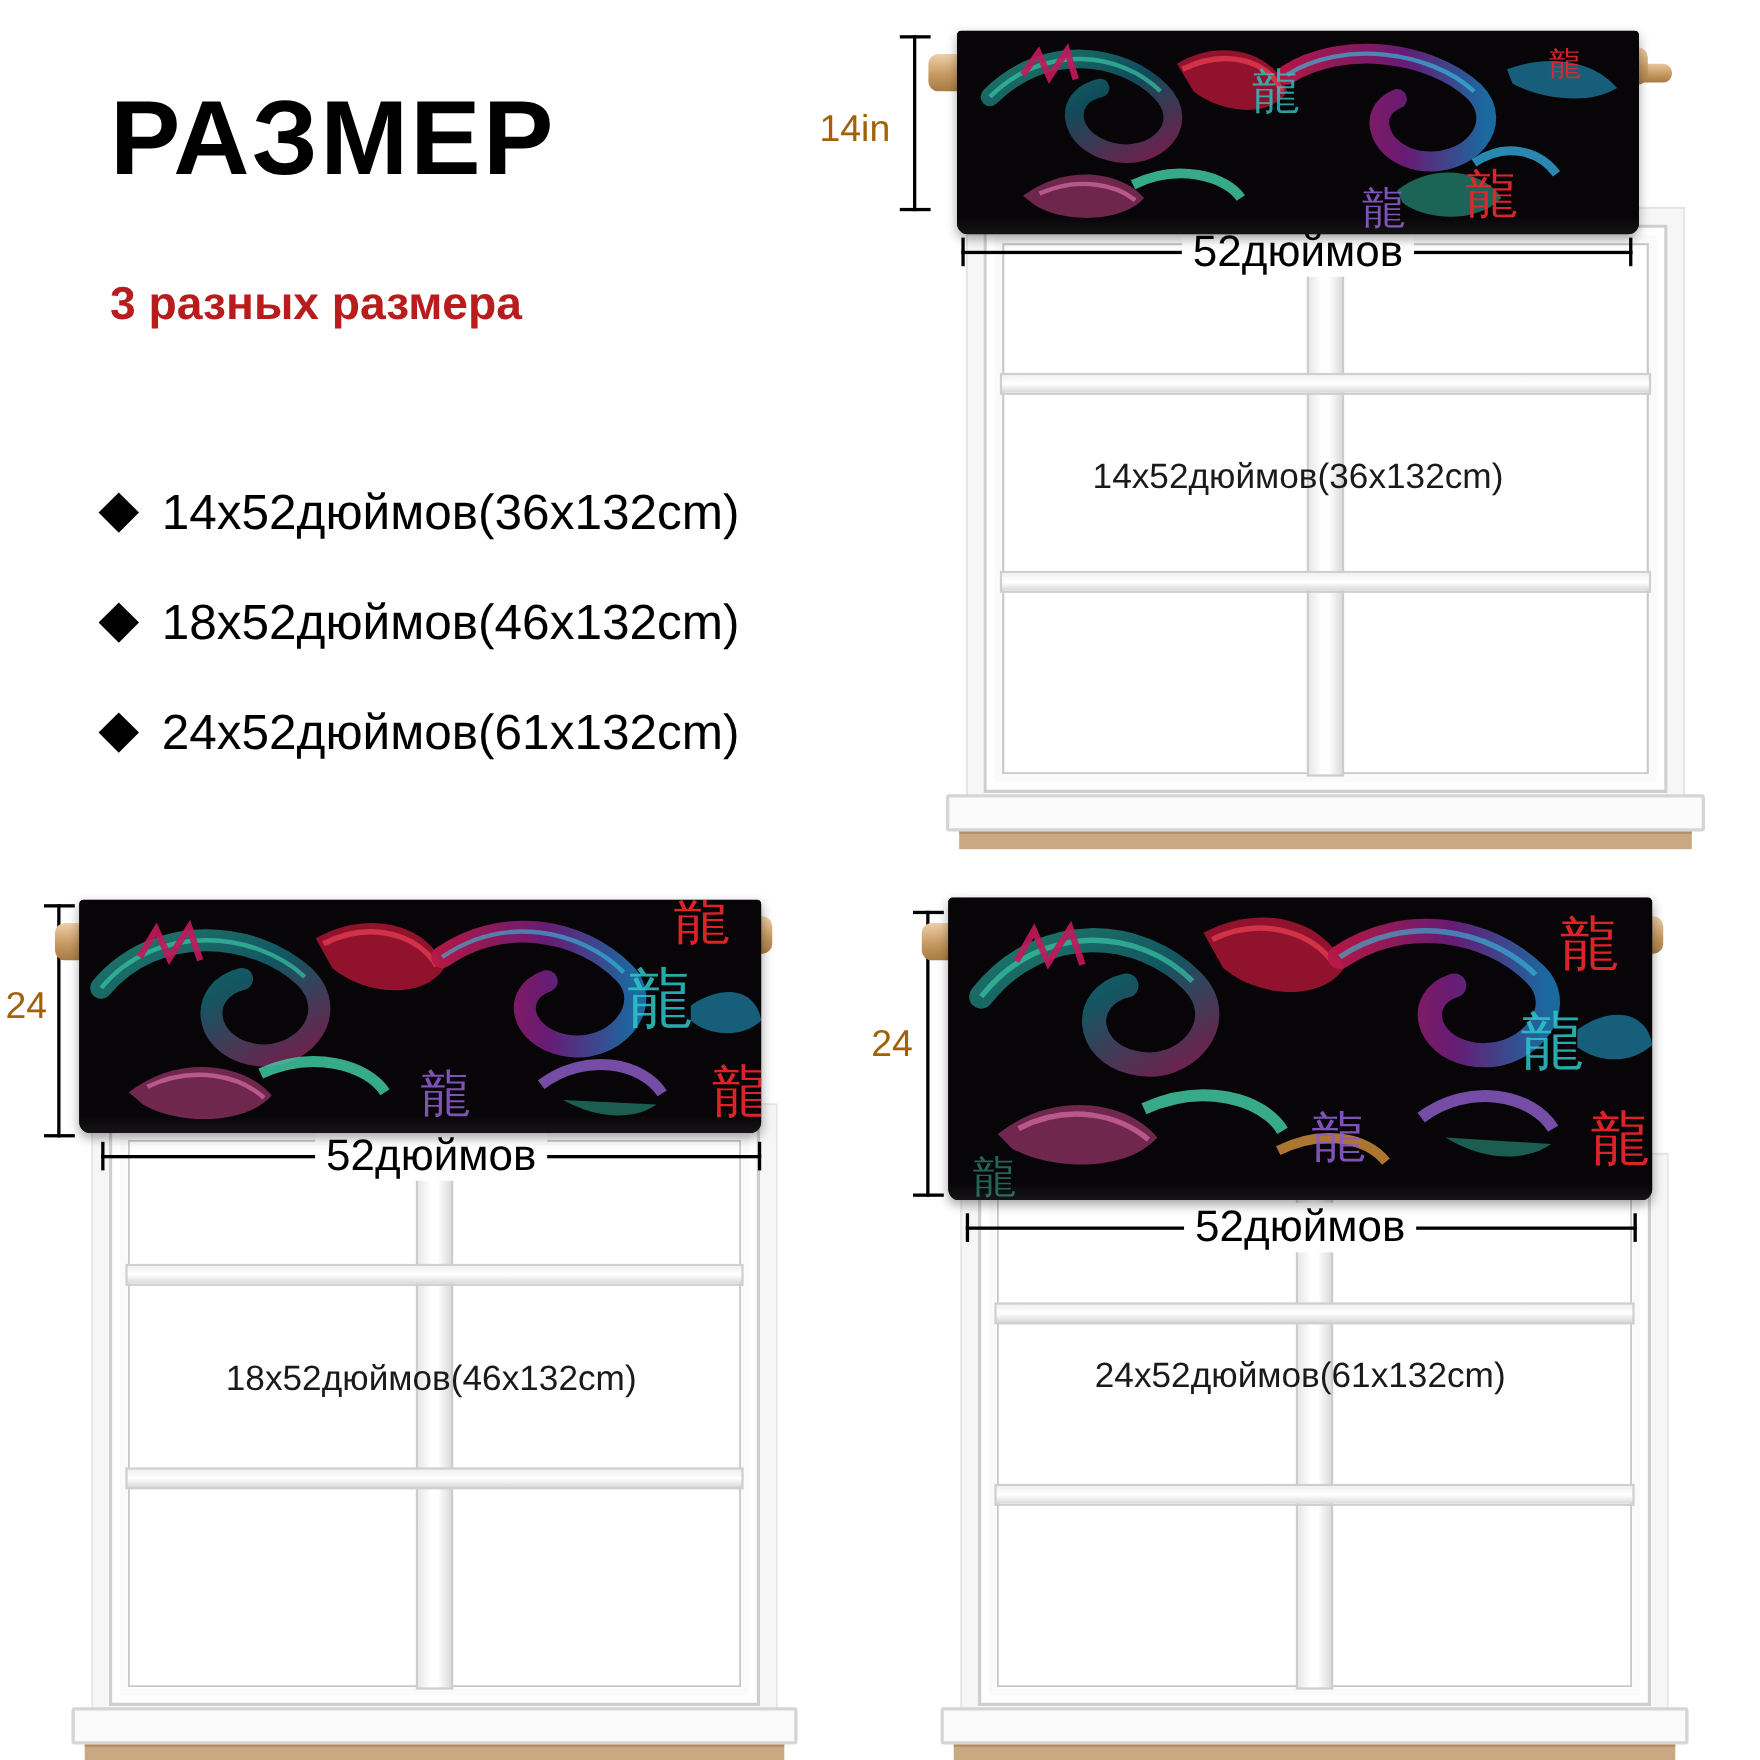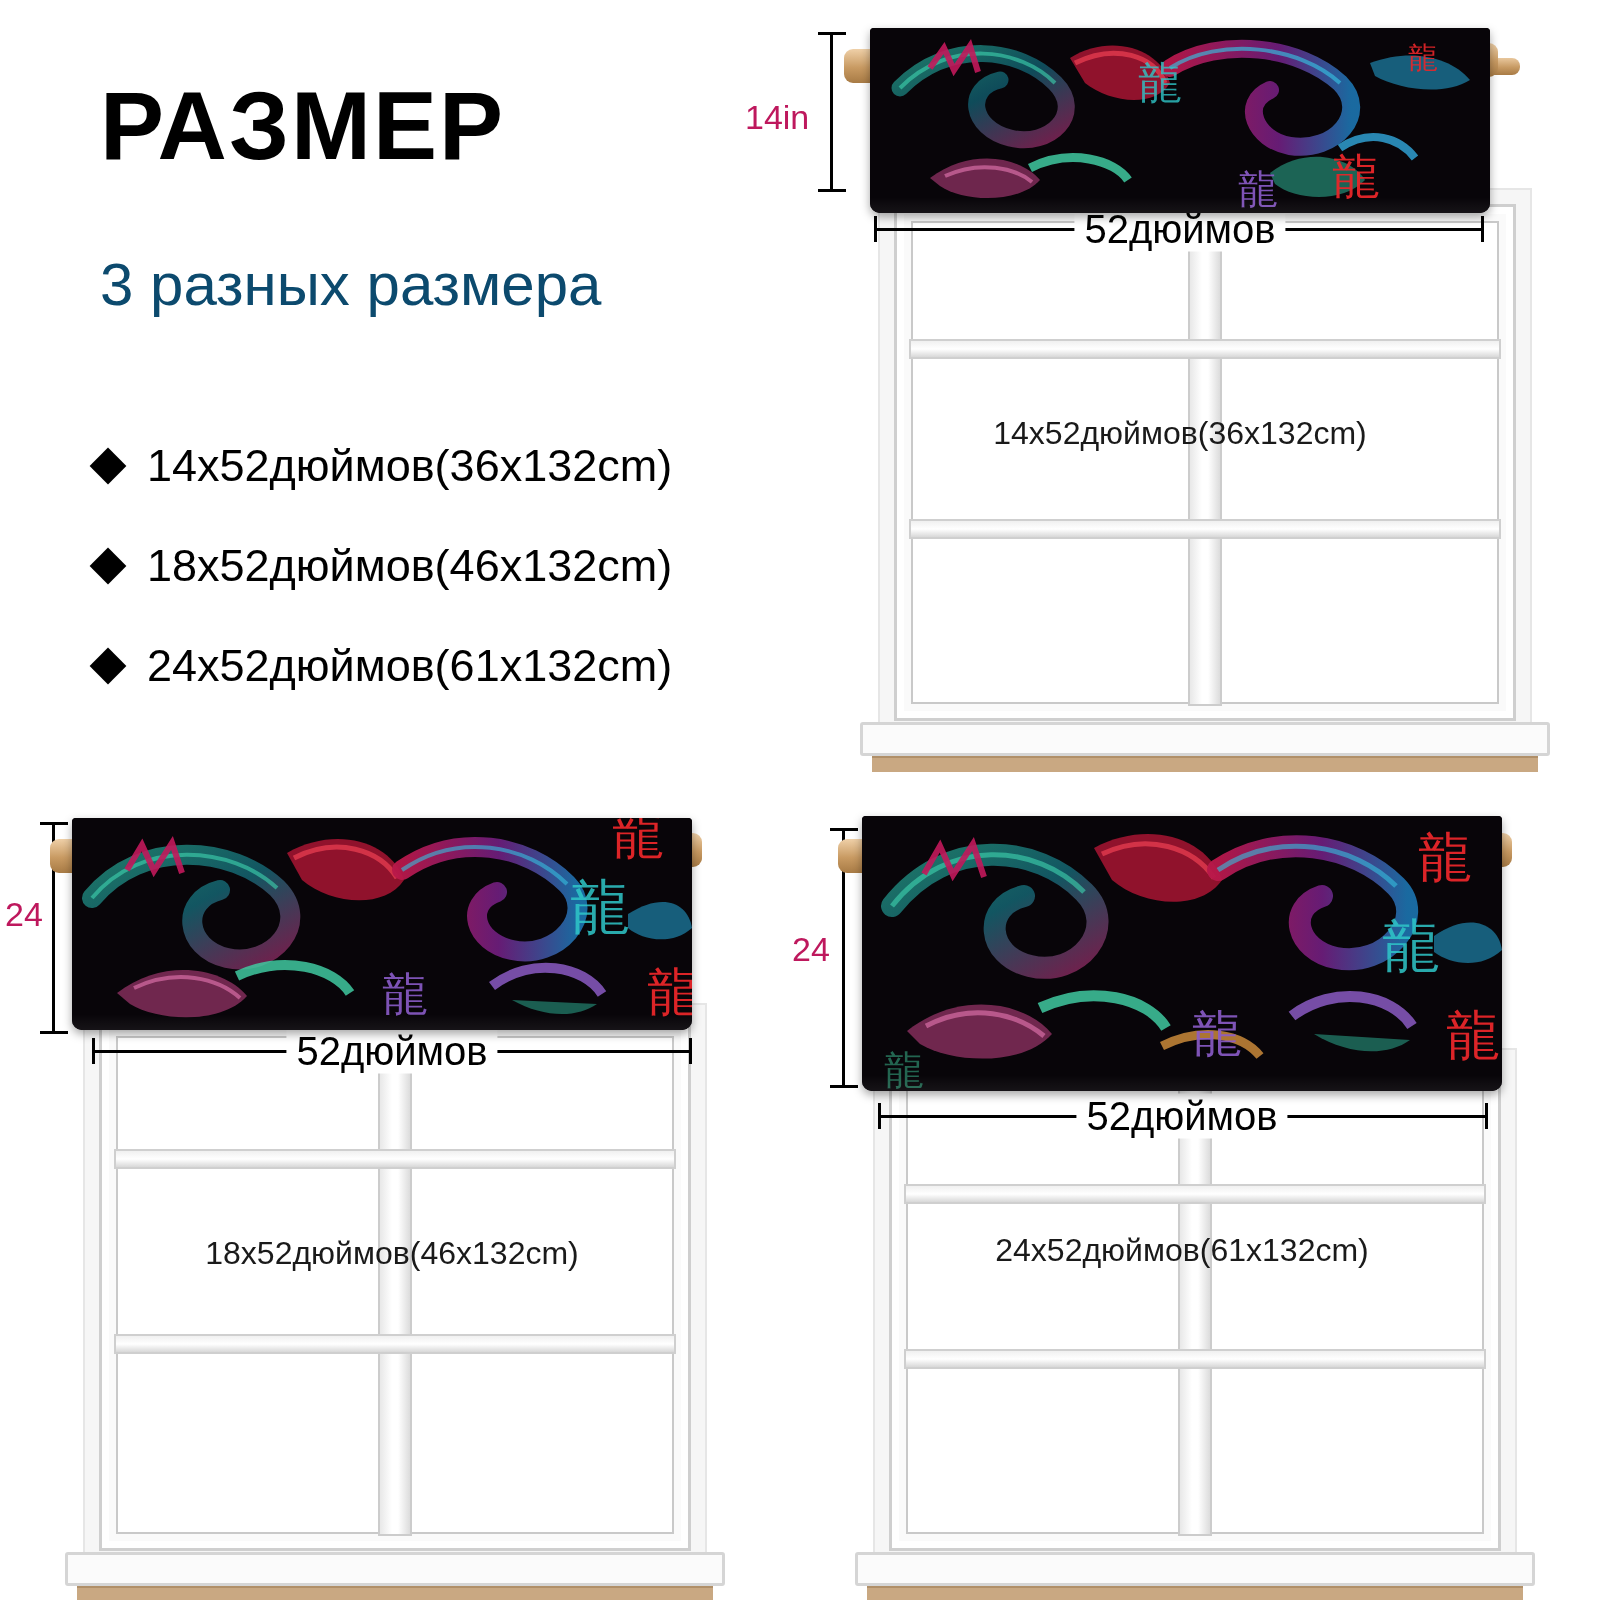--- a/index.html
+++ b/index.html
@@ -22,23 +22,23 @@
     left: 100px; top: 78px;
     font-size: 96px;
     font-weight: bold;
     letter-spacing: 2px;
     color: #000;
     line-height: 1;
   }
   .subtitle {
     position: absolute;
     left: 100px; top: 255px;
-    font-size: 60px;
-    font-weight: normal;
-    color: #0c4a6e;
+    font-size: 42px;
+    font-weight: bold;
+    color: #b91c1c;
     line-height: 1;
   }
   .size-list {
     position: absolute;
     left: 95px; top: 440px;
     width: 760px;
   }
   .size-item {
     display: flex;
     align-items: center;
@@ -134,21 +134,21 @@
     position: absolute;
     left: 0; right: 0; bottom: 0; height: 16px;
     background: linear-gradient(180deg, rgba(255,255,255,0.0), rgba(255,255,255,0.06));
   }
   .valance-art { position: absolute; left:0; top:0; width:100%; height:100%; }
 
   
   .dim-label {
     position: absolute;
     font-size: 30px;
-    color: #be185d;
+    color: #a16207;
     font-family: "Liberation Sans", sans-serif;
     white-space: nowrap;
   }
   .dim-label.big { font-size: 34px; }
   .vline {
     position: absolute;
     width: 3px;
     background: #000;
   }
   .hline {

